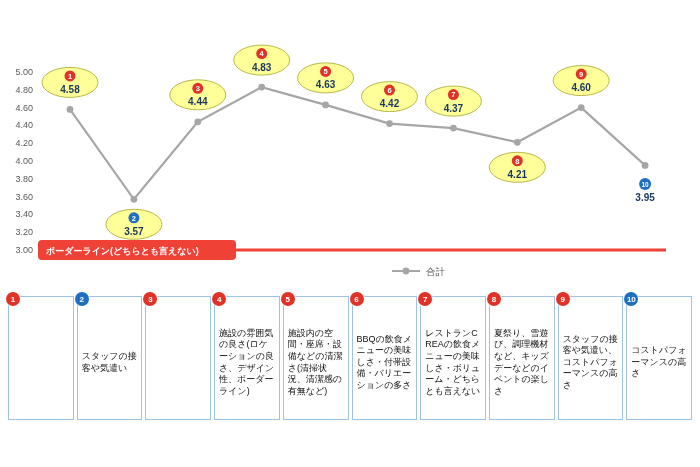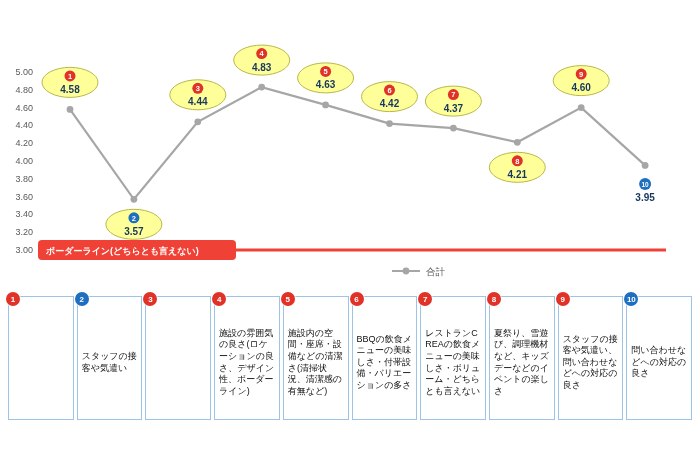--- a/index.html
+++ b/index.html
@@ -117,20 +117,20 @@
     <div class="cat">
       <span class="cat-badge" style="background: rgb(224, 50, 38);">7</span>
       <span class="cat-label">レストランCREAの飲食メニューの美味しさ・ボリューム・どちらとも言えない</span>
     </div>
     <div class="cat">
       <span class="cat-badge" style="background: rgb(224, 50, 38);">8</span>
       <span class="cat-label">夏祭り、雪遊び、調理機材など、キッズデーなどのイベントの楽しさ</span>
     </div>
     <div class="cat">
       <span class="cat-badge" style="background: rgb(224, 50, 38);">9</span>
-      <span class="cat-label">スタッフの接客や気遣い、問い合わせなどへの対応の良さ</span>
+      <span class="cat-label">スタッフの接客や気遣い、コストパフォーマンスの高さ</span>
     </div>
     <div class="cat">
       <span class="cat-badge" style="background: rgb(30, 111, 191);">10</span>
-      <span class="cat-label">問い合わせなどへの対応の良さ</span>
+      <span class="cat-label">コストパフォーマンスの高さ</span>
     </div>
   </div>
 </div>
 
 </body></html>

